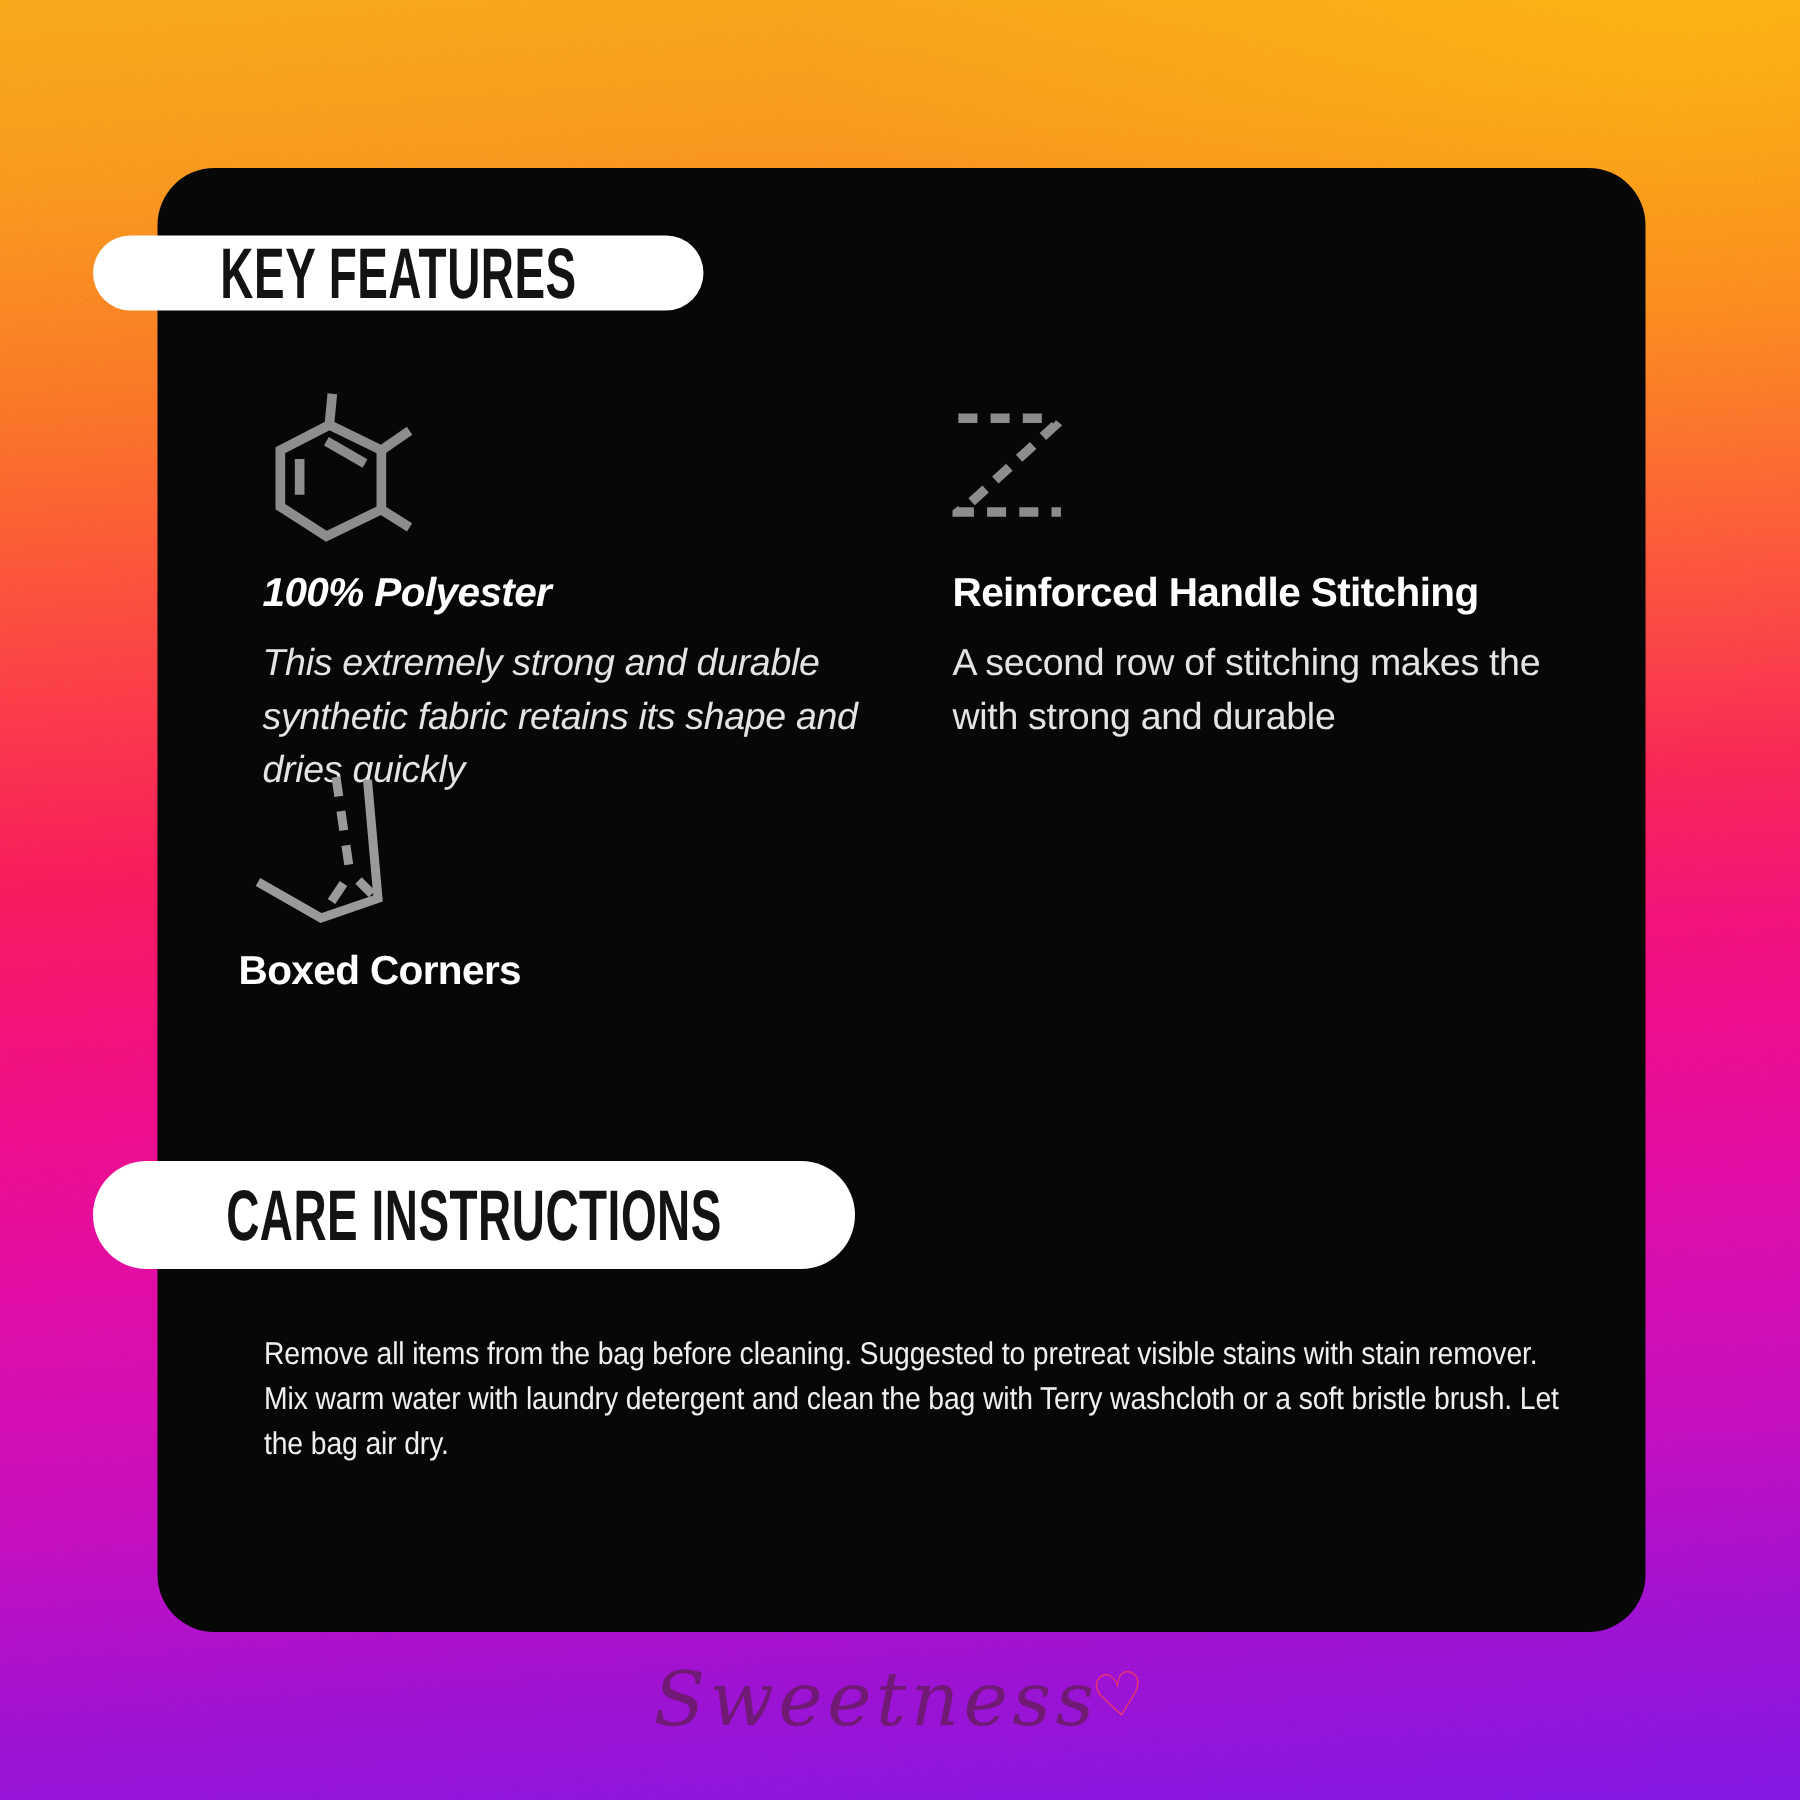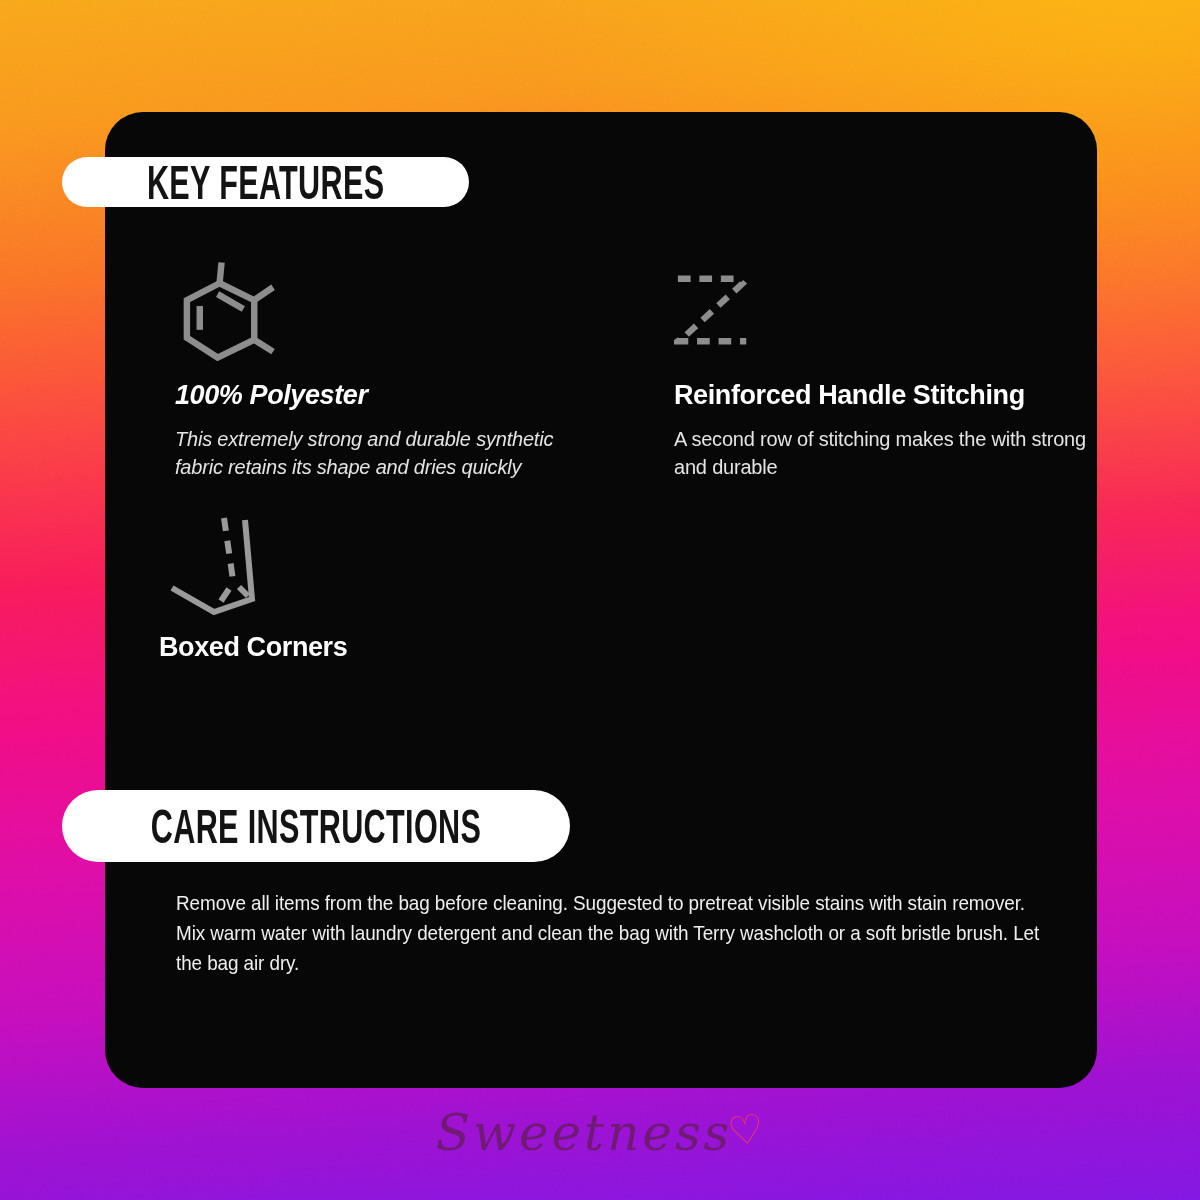--- a/index.html
+++ b/index.html
@@ -16,38 +16,38 @@
   .noise{position:absolute;inset:0;width:1200px;height:1200px;opacity:.22;mix-blend-mode:overlay;pointer-events:none;}
   .card{
     position:absolute;left:105px;top:112px;width:992px;height:976px;
     background:#070707;border-radius:38px;
   }
   .pill{
     position:absolute;left:62px;height:50px;background:#ffffff;border-radius:36px;
     display:flex;align-items:center;justify-content:center;z-index:5;
   }
   .pill-key{top:157px;width:407px;}
-  .pill-care{top:790px;width:508px;height:72px;justify-content:center;}
+  .pill-care{top:774px;width:508px;height:72px;justify-content:center;}
   .pill-text{
     display:inline-block;color:#131313;font-weight:700;font-size:45px;line-height:1;
     transform:scale(0.68,1.06);transform-origin:center center;letter-spacing:0.5px;
     white-space:nowrap;
   }
   .feature{position:absolute;width:440px;}
   .feat-1{left:175px;top:253px;font-style:italic;}
-  .feat-2{left:674px;top:253px;width:430px;}
+  .feat-2{left:635px;top:253px;width:430px;}
   .feat-3{left:159px;top:498px;width:450px;}
   .icon-box{height:115px;display:flex;align-items:center;}
   .feat-3 .icon-box{height:122px;}
   .feature h3{
     margin:12px 0 0 0;color:#ffffff;font-size:27px;font-weight:700;
     letter-spacing:-0.4px;white-space:nowrap;
   }
   .feature p{
-    margin:14px 0 0 0;color:#e4e4e4;font-size:20px;line-height:1.42;
+    margin:14px 0 0 0;color:#e4e4e4;font-size:25px;line-height:1.42;
     letter-spacing:-0.2px;max-width:425px;
   }
   .care-text{
     position:absolute;left:176px;top:888px;width:978px;
     color:#efefef;font-size:21px;line-height:1.42;letter-spacing:-0.1px;
     transform:scale(0.9,1);transform-origin:left top;
   }
   .brand{
     position:absolute;left:0;top:1104px;width:1200px;text-align:center;z-index:2;
   }

